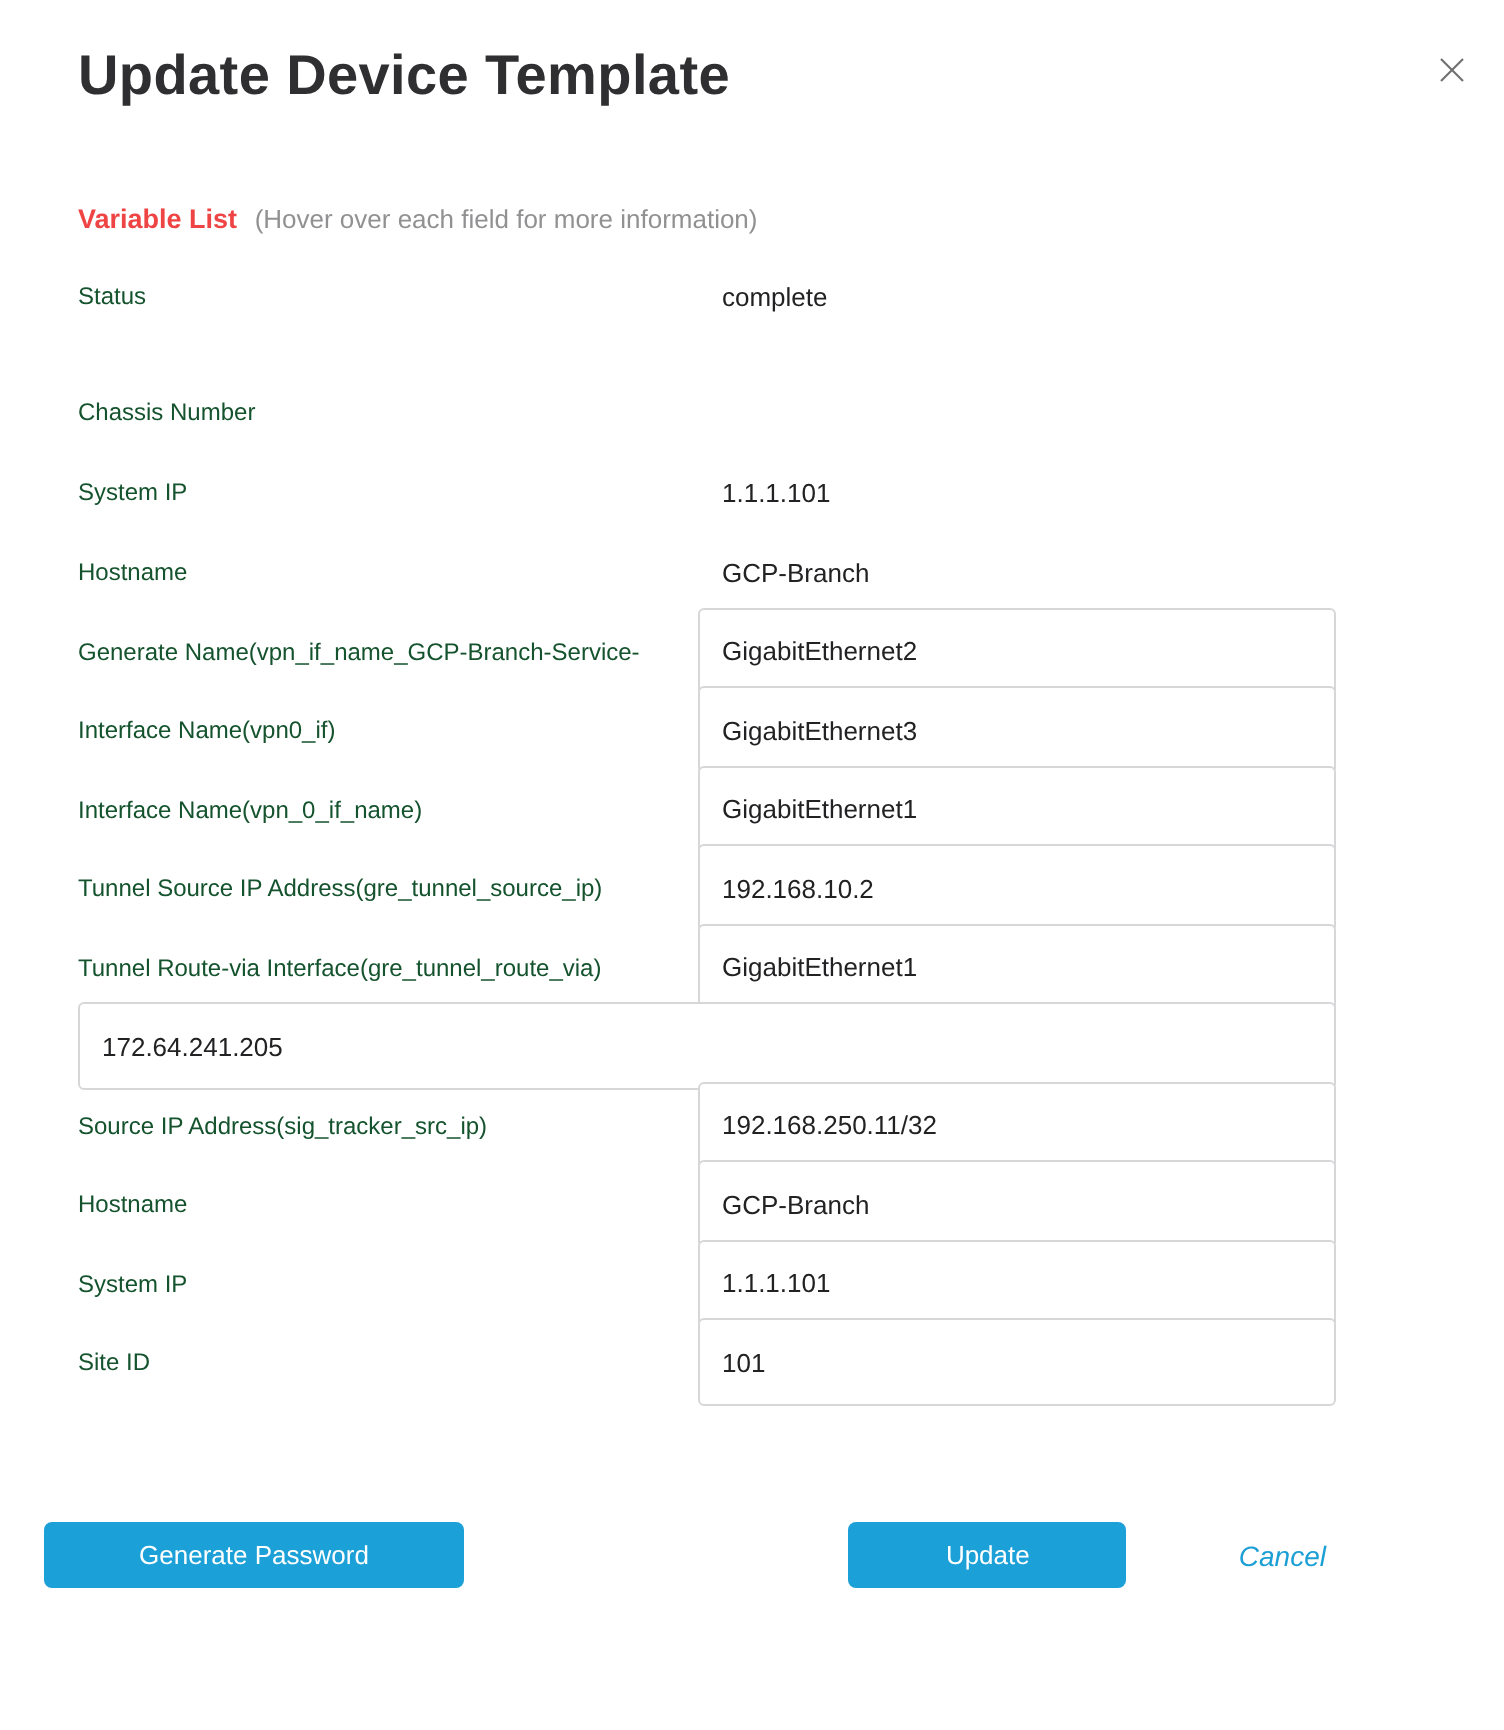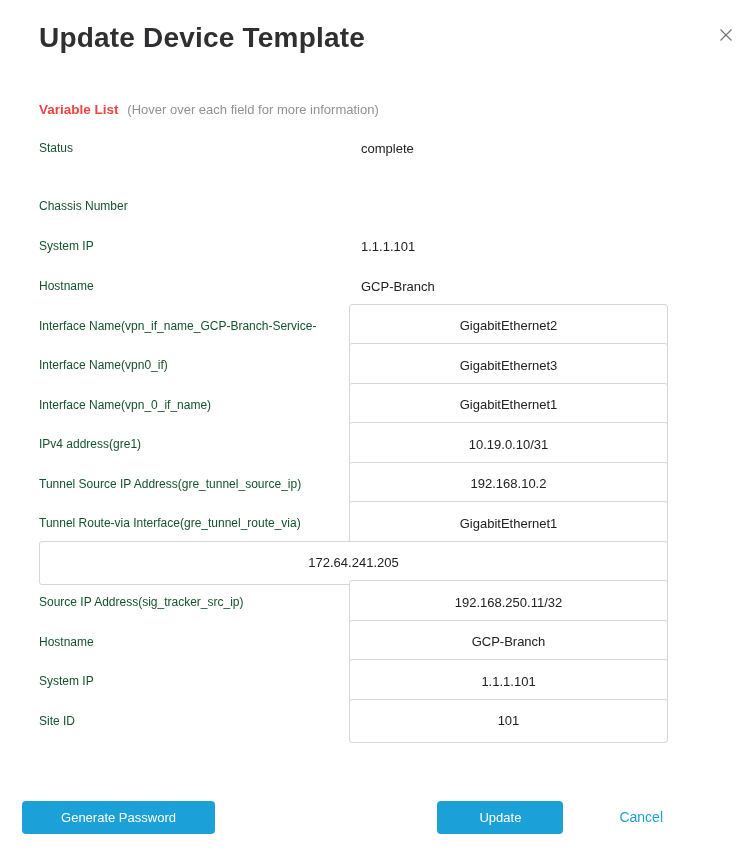--- a/index.html
+++ b/index.html
@@ -68,49 +68,49 @@
     width: 100%;
     height: 44px;
     border: 1px solid #d7d7d9;
     border-radius: 3px;
     background: #fff;
     padding: 0 11px;
     font-family: "Liberation Sans", sans-serif;
     font-size: 13px;
     color: #222224;
     outline: none;
-    text-align: center;
   }
 
   .footer {
     display: flex; align-items: center;
     margin-top: 60px;
     padding: 0 89px 0 22px;
     height: 33px;
   }
   .btn {
     height: 33px;
     border: none;
     border-radius: 4px;
     background: #1ba0d7;
     color: #ffffff;
     font-family: "Liberation Sans", sans-serif;
     font-size: 13px;
     cursor: pointer;
   }
-  .btn-generate { width: 193px; }
-  .btn-update { width: 126px; margin-left: auto; }
+  .btn-generate { width: 210px; }
+  .btn-update { width: 139px; margin-left: auto; }
   .link-cancel {
     margin-left: 56px;
     color: #1b9fd5;
     font-size: 14px;
     text-decoration: none;
     cursor: pointer;
     background: none; border: none;
     font-family: "Liberation Sans", sans-serif;
+    font-style: italic;
   }
 </style>
 </head>
 <body>
 
 <div class="modal">
 
   <button class="close-btn" title="Close">
     <svg width="14" height="14" viewBox="0 0 14 14">
       <line x1="1.5" y1="1.5" x2="12.5" y2="12.5" stroke="#707072" stroke-width="1.1"></line>
@@ -150,46 +150,40 @@
 
   <div class="field-row">
     <div class="field-label">Hostname</div>
     <div class="field-value-col">
       <div class="static-value">GCP-Branch</div>
     </div>
   </div>
 </div>
     <div>
   <div class="field-row row-input">
-    <div class="field-label">Interface Name(vpn_if_name_GCP-Branch-Service-</div>
+    <div class="field-label">Generate Name(vpn_if_name_GCP-Branch-Service-</div>
     <div class="field-value-col">
       <input class="field-input" type="text" value="GigabitEthernet2" style="">
     </div>
   </div>
 
   <div class="field-row row-input">
     <div class="field-label">Interface Name(vpn0_if)</div>
     <div class="field-value-col">
       <input class="field-input" type="text" value="GigabitEthernet3" style="">
     </div>
   </div>
 
   <div class="field-row row-input">
     <div class="field-label">Interface Name(vpn_0_if_name)</div>
     <div class="field-value-col">
       <input class="field-input" type="text" value="GigabitEthernet1" style="">
     </div>
   </div>
 
-  <div class="field-row row-input">
-    <div class="field-label">IPv4 address(gre1)</div>
-    <div class="field-value-col">
-      <input class="field-input" type="text" value="10.19.0.10/31" style="">
-    </div>
-  </div>
 
   <div class="field-row row-input">
     <div class="field-label">Tunnel Source IP Address(gre_tunnel_source_ip)</div>
     <div class="field-value-col">
       <input class="field-input" type="text" value="192.168.10.2" style="">
     </div>
   </div>
 
   <div class="field-row row-input">
     <div class="field-label">Tunnel Route-via Interface(gre_tunnel_route_via)</div>

